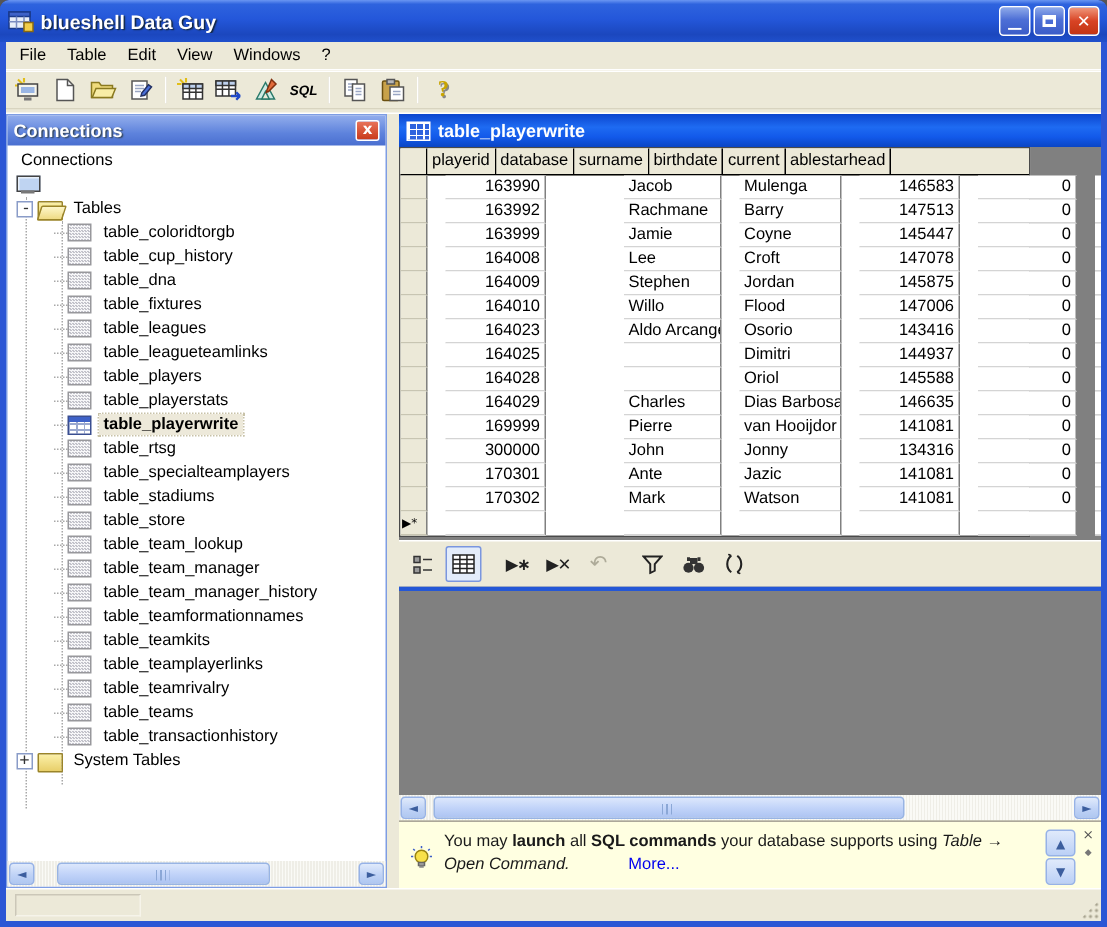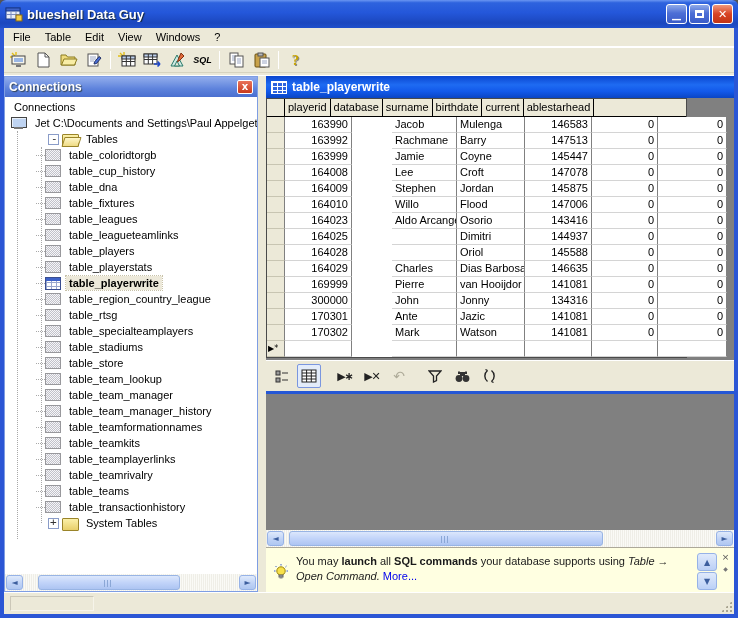--- a/index.html
+++ b/index.html
@@ -46,21 +46,21 @@
   .panel-close{ width:16px; height:14px; background:linear-gradient(180deg,#E8735A,#C93A1C);
     border:1px solid #fff; border-radius:2px; color:#fff; font-size:10px; line-height:11px;
     text-align:center; font-weight:bold; font-family:"DejaVu Sans",sans-serif;}
   .tree-wrap{ flex:1; overflow:hidden; position:relative; padding-top:2px;}
   .tree{ position:relative;}
   .guide{ position:absolute; border-left:1px dotted #A8A8A8; width:0;}
   #guide1{ left:12px; top:34px; height:408px;}
   #guide2{ left:36px; top:50px; height:376px;}
   .trow{ height:16px; display:flex; align-items:center; font-size:11px; white-space:nowrap; position:relative; z-index:1;}
   .trow.lvl0{ padding-left:6px;}
-  .trow.lvl1{ padding-left:6px;margin-left:37px;}
+  .trow.lvl1{ padding-left:6px;}
   .trow.lvl2{ padding-left:31px;}
   .trow.lvl2::before{ content:""; width:9px; border-top:1px dotted #A8A8A8; margin-right:0;}
   .expbox{ display:none; width:11px; height:11px; border:1px solid #8A9CC8; background:#fff;
     margin-right:3px; position:relative; flex:0 0 11px;}
   .expbox.minus, .expbox.plus{ display:inline-block;}
   .expbox.minus::before, .expbox.plus::before{ position:absolute; left:1px; top:-3px; font-size:11px;
     line-height:11px; color:#333; font-family:"DejaVu Sans Mono",monospace;}
   .expbox.minus::before{ content:"-"; left:2px; top:-2px;}
   .expbox.plus::before{ content:"+"; left:1px; top:-2px;}
   .ticon{ display:none; width:16px; height:13px; margin-right:5px; position:relative; flex:0 0 16px;}
@@ -108,21 +108,21 @@
     repeating-linear-gradient(90deg,#fff 0 1px, rgba(0,0,0,0) 1px 5px),
     repeating-linear-gradient(#fff 0 1px, rgba(0,0,0,0) 1px 4px), #2E63DE;}
   .doc-title{ color:#fff; font-weight:bold; font-size:12px;}
   .doc-body{ flex:0 0 262px; background:#808080; overflow:hidden;}
   .grid{ width:421px; border:1px solid #4A4A4A; background:#fff;}
   .ghead{ display:flex; height:18px; background:#ECE9D8; border-bottom:1px solid #000;}
   .gh{ border-right:1px solid #000; font-size:11px; line-height:17px; padding:0 3px; overflow:hidden;
     white-space:nowrap; background:#ECE9D8;}
   .gh.r{ text-align:right;} .gh.l{ text-align:left;}
   .gsel-h{ width:18px; flex:0 0 18px; border-right:1px solid #000; background:#ECE9D8;}
-  .grow{ display:flex; height:16px;}
+  .grow{ display:flex; height:16px;gap:12px;}
   .gsel{ width:18px; flex:0 0 18px; background:#ECE9D8; border-right:1px solid #808080;
     border-bottom:1px solid #C8C5B2; font-size:8px; line-height:15px; padding-left:1px;
     font-family:"DejaVu Sans",sans-serif; overflow:hidden; white-space:nowrap;}
   .gc{ font-size:11px; line-height:15px; padding:0 3px; border-right:1px solid #808080;
     border-bottom:1px solid #D4D4D4; overflow:hidden; white-space:nowrap; background:#fff;}
   .gc.r{ text-align:right;} .gc.l{ text-align:left;}
   .w1{ width:67px; flex:0 0 67px;} .w2{ width:65px; flex:0 0 65px;margin-left:40px;} .w3{ width:68px; flex:0 0 68px;}
   .w4{ width:67px; flex:0 0 67px;} .w5{ width:66px; flex:0 0 66px;} .w6{ width:69px; flex:0 0 69px;}
   
   .doc-toolbar{ height:31px; flex:0 0 31px; background:#ECE9D8; display:flex; align-items:center;
@@ -132,21 +132,21 @@
   .gbtn.active{ background:#E3ECFA; border:1px solid #7A96DF; border-radius:2px;}
   .gbtn.disabled{ color:#AEAB99;}
   .gbtn .glyphpair{ letter-spacing:-1px; font-size:11px; font-weight:bold;}
   .gsp{ width:6px;}
   .mdi-filler{ flex:1; background:#808080;}
   
   .tip{ flex:0 0 44px; background:#FFFFE1; border-top:1px solid #ACA899; display:flex; padding:4px 2px 2px 6px;}
   .bulb{ width:18px; flex:0 0 18px; margin:2px 6px 0 0;}
   .tip-text{ flex:1; font-size:11px; line-height:15px; color:#1a1a1a; padding-top:2px;}
   .tip-text .b{ font-weight:bold;} .tip-text .i{ font-style:italic;}
-  .tip-link{ color:#0000EE; }
+  .tip-link{ color:#0000EE; margin-left:36px;}
   .tip-ctrl{ width:22px; flex:0 0 22px; display:flex; flex-direction:column; gap:1px; padding-top:1px;}
   .tip-btn{ width:20px; height:18px; border-radius:3px; border:1px solid #96B2E7;
     background:linear-gradient(180deg,#E0EAFB,#BBD0F6); color:#3C5E9E; display:flex; align-items:center;
     justify-content:center; font-size:8px; font-family:"DejaVu Sans",sans-serif;}
   .tip-btn.up::before{content:"▲";} .tip-btn.down::before{content:"▼";}
   .tip-strip{ width:13px; flex:0 0 13px; display:flex; flex-direction:column; align-items:center;
     gap:4px; padding-top:1px; color:#555; font-family:"DejaVu Sans",sans-serif;}
   .tip-x{ font-size:9px; line-height:9px;}
   .tip-pin{ font-size:6px; line-height:6px; color:#777;}
   
@@ -290,21 +290,20 @@
           <div class="tree">
 
               <div class="trow lvl0">
 
                 <span class="tlabel">Connections</span>
               </div>
 
               <div class="trow lvl0">
 
                 <span class="ticon server"></span>
-                <span class="tlabel">Jet  C:\Documents and Settings\Paul Appelget</span>
               </div>
 
               <div class="trow lvl1">
                 <span class="expbox minus"></span>
                 <span class="ticon folder-open"></span>
                 <span class="tlabel">Tables</span>
               </div>
 
 
               <div class="trow lvl2">
@@ -354,25 +353,20 @@
                 <span class="ticon table-dim"></span>
                 <span class="tlabel">table_playerstats</span>
               </div>
 
               <div class="trow lvl2">
 
                 <span class="ticon table-sel"></span>
                 <span class="tlabel selected">table_playerwrite</span>
               </div>
 
-              <div class="trow lvl2">
-
-                <span class="ticon table-dim"></span>
-                <span class="tlabel">table_region_country_league</span>
-              </div>
 
               <div class="trow lvl2">
 
                 <span class="ticon table-dim"></span>
                 <span class="tlabel">table_rtsg</span>
               </div>
 
               <div class="trow lvl2">
 
                 <span class="ticon table-dim"></span>

